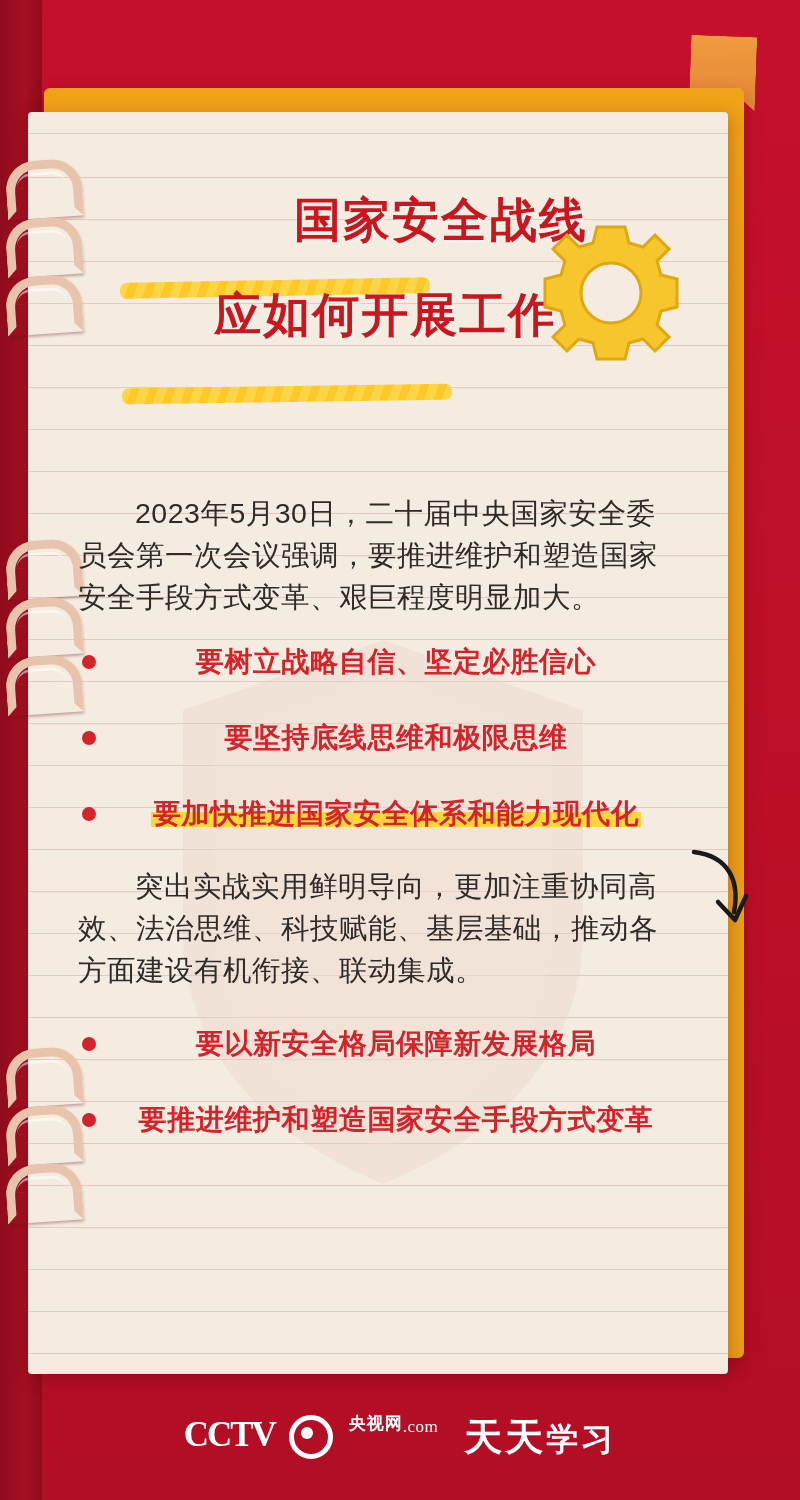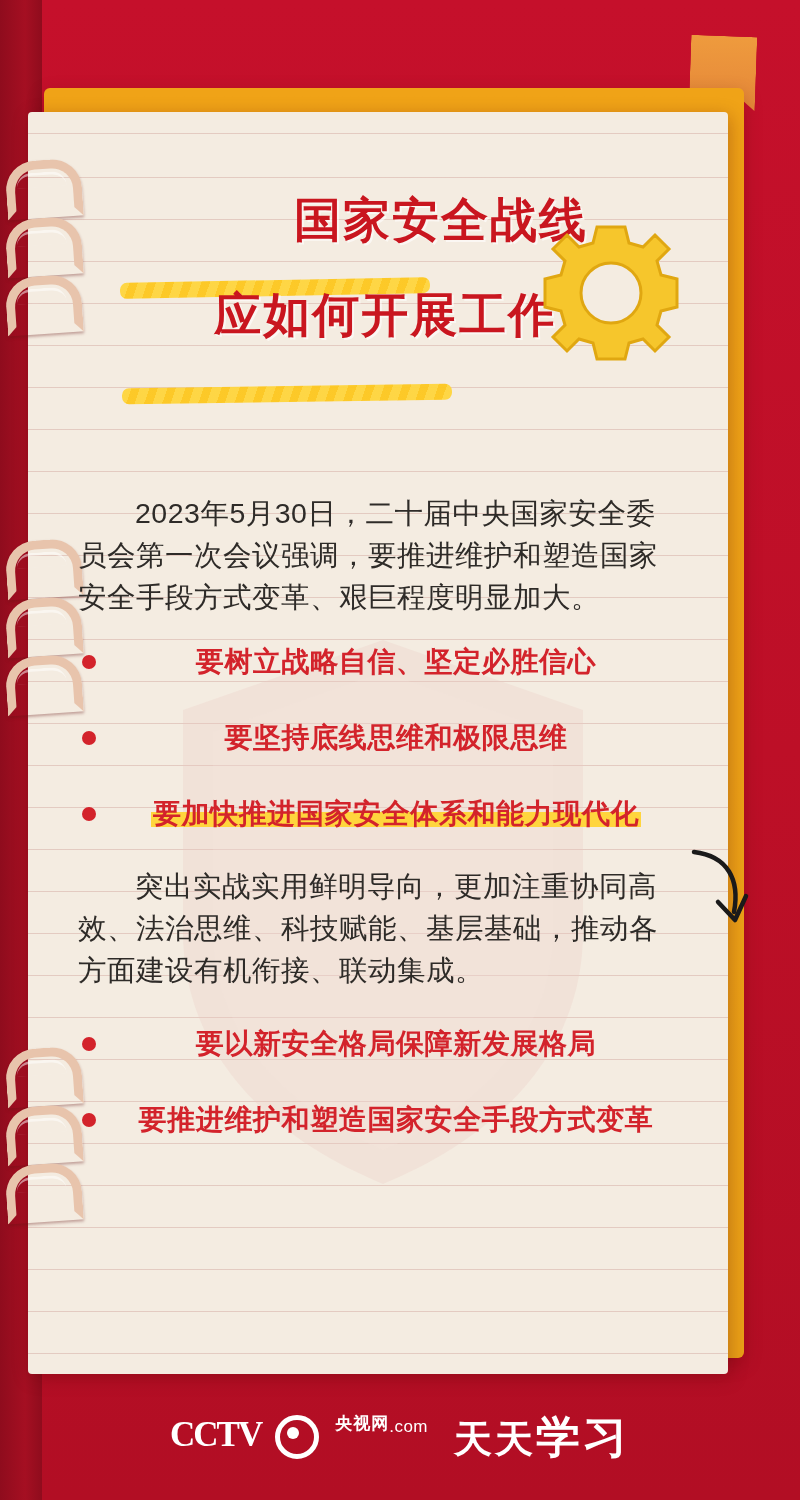--- a/index.html
+++ b/index.html
@@ -270,29 +270,29 @@
     border-radius: 50%;
   }
   .cctv-text {
     display: flex;
     flex-direction: row;
     line-height: 1;
     color: #ffffff;
     margin-left: 2px;
   }
   .cctv-cn { font-size: 17px; font-weight: bold; letter-spacing: 1px; }
-  .cctv-com { font-size: 17px; letter-spacing: 0.5px; margin-top: 3px; }
+  .cctv-com { font-size: 17px; letter-spacing: 0.5px; margin-top: 3px; font-family: Liberation Serif, serif; }
   .study-brand {
     color: #ffffff;
     font-size: 38px;
     font-weight: bold;
     font-family: "Liberation Serif", "DejaVu Serif", serif;
     letter-spacing: 3px;
   }
-  .study-brand .big { font-size: 44px; }
+  .study-brand .big { font-size: 32px; }
 </style>
 </head>
 <body>
 
 <div class="bg-base"></div>
 <div class="bg-glow"></div>
 <div class="binder-strip"></div>
 
 <div class="tape"></div>
 

